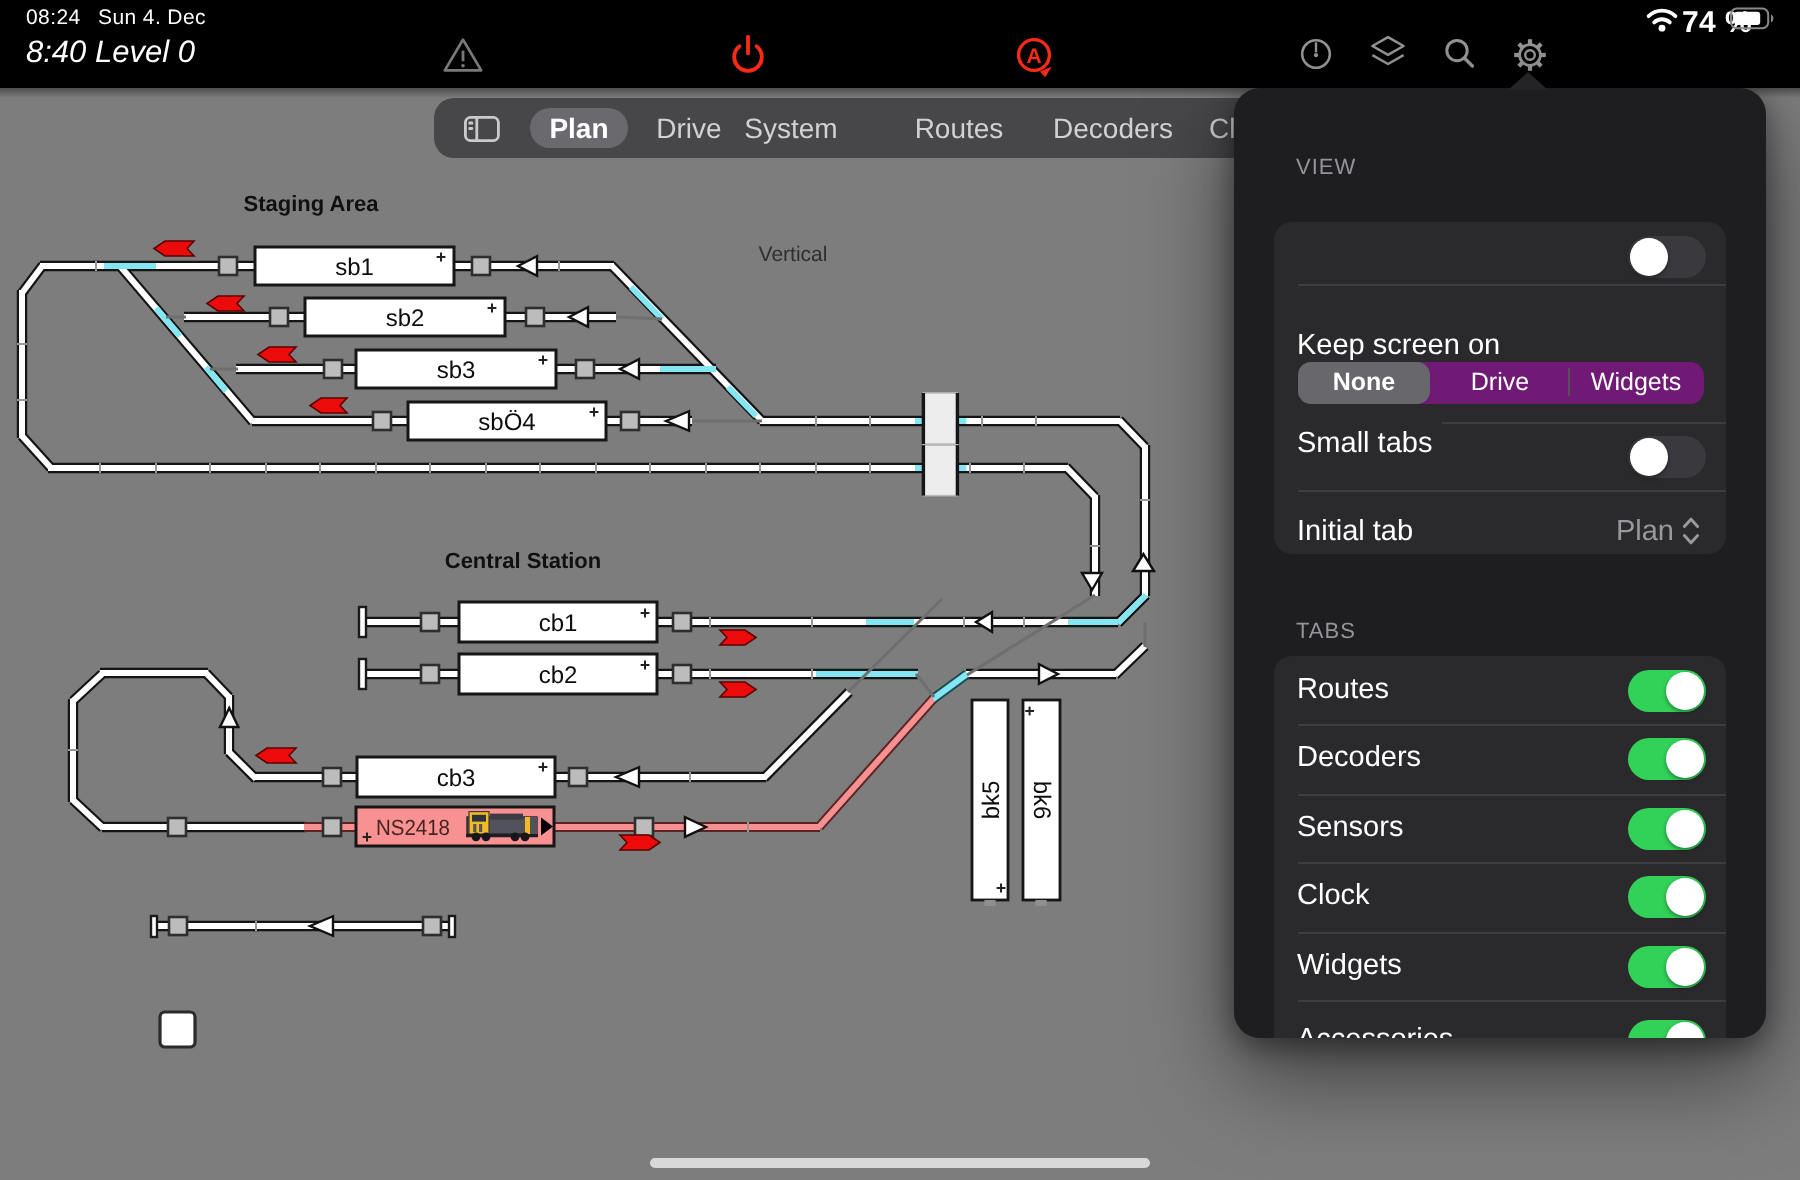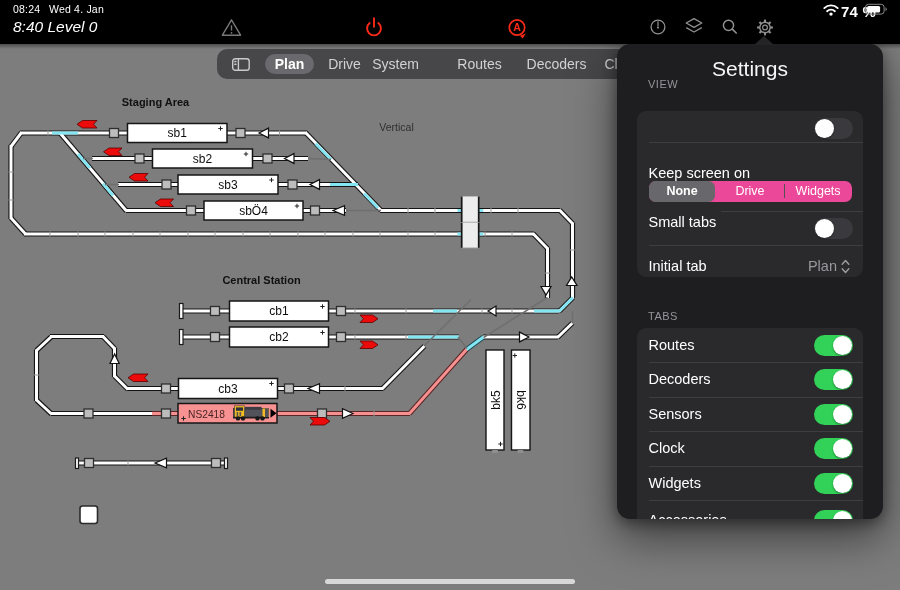--- a/index.html
+++ b/index.html
@@ -322,21 +322,21 @@
 <line x1="514.8" y1="353.3" x2="514.8" y2="357.7"></line>
 <line x1="498.3" y1="444" x2="502.7" y2="444"></line>
 <line x1="500.5" y1="441.8" x2="500.5" y2="446.2"></line>
 </g>
 </svg>
 
   <div id="barshadow" class="abs"></div>
 
   <div id="topbar" class="abs">
     <div class="abs st" style="left:13px;top:3px;">08:24</div>
-    <div class="abs st" style="left:49px;top:3px;">Wed 4. Jan</div>
+    <div class="abs st" style="left:49px;top:3px;">Sun 4. Dec</div>
     <div class="abs st" style="left:841px;top:3px;font-weight:600;font-size:15px;">74 %</div>
     <svg class="abs" style="left:0;top:0" width="900" height="44" viewBox="0 0 900 44" id="icons">
 <g stroke="#787878" stroke-width="1.4" fill="none" stroke-linejoin="round">
 <path d="M231.5,19.8 L240.6,35.2 H222.4 Z"></path>
 <line x1="231.5" y1="25.3" x2="231.5" y2="30.6"></line>
 </g>
 <circle cx="231.5" cy="32.9" r="0.9" fill="#787878"></circle>
 <g stroke="#fb2a18" stroke-width="1.9" fill="none" stroke-linecap="round">
 <path d="M369.7,23.1 A6.9,6.9 0 1 0 378.3,23.1"></path>
 <line x1="374" y1="18.3" x2="374" y2="26.8"></line>
@@ -404,31 +404,30 @@
     <div class="tbi" style="left:48.5px;width:49px;color:#fff;font-weight:700;">Plan</div>
     <div class="tbi" style="left:104px;width:48px;">Drive</div>
     <div class="tbi" style="left:150px;width:58px;">System</div>
     <div class="tbi" style="left:234px;width:58px;">Routes</div>
     <div class="tbi" style="left:304px;width:72px;">Decoders</div>
     <div class="tbi" style="left:383px;width:45px;">Clock</div>
   </div>
 
   <div id="caret" class="abs"></div>
   <div id="pop" class="abs">
-    <div class="title">Settings</div>
     <div class="sect" style="top:34px;">VIEW</div>
 
     <div class="card" style="top:66.5px;height:166.5px;">
       <div class="rowtxt" style="top:10px;margin-top:44px;">Keep screen on</div>
       <div class="tog off" style="top:7.5px;">
         <div class="knob"></div>
       </div>
       <div class="divider" style="top:31.5px;"></div>
 
-      <div style="position:absolute;left:11.5px;top:70px;width:203px;height:21.5px;border-radius:7px;background:#ec4899;">
+      <div style="position:absolute;left:11.5px;top:70px;width:203px;height:21.5px;border-radius:7px;background:#701a75;">
         <div style="position:absolute;left:0.5px;top:0.5px;width:66px;height:20.5px;border-radius:6.5px;background:#67676c;"></div>
         <div style="position:absolute;left:135.5px;top:3.5px;width:1px;height:14px;background:#515156;"></div>
         <div style="position:absolute;left:0;top:0;width:67px;text-align:center;line-height:21.5px;color:#fff;font-size:12.5px;font-weight:700;">None</div>
         <div style="position:absolute;left:68px;top:0;width:67px;text-align:center;line-height:21.5px;color:#fff;font-size:12.5px;">Drive</div>
         <div style="position:absolute;left:136px;top:0;width:67px;text-align:center;line-height:21.5px;color:#fff;font-size:12.5px;">Widgets</div>
       </div>
       <div class="divider" style="left:84px;top:100px;"></div>
       <div class="rowtxt" style="top:103px;">Small tabs</div>
       <div class="tog off" style="top:107.5px;">
         <div class="knob"></div>

